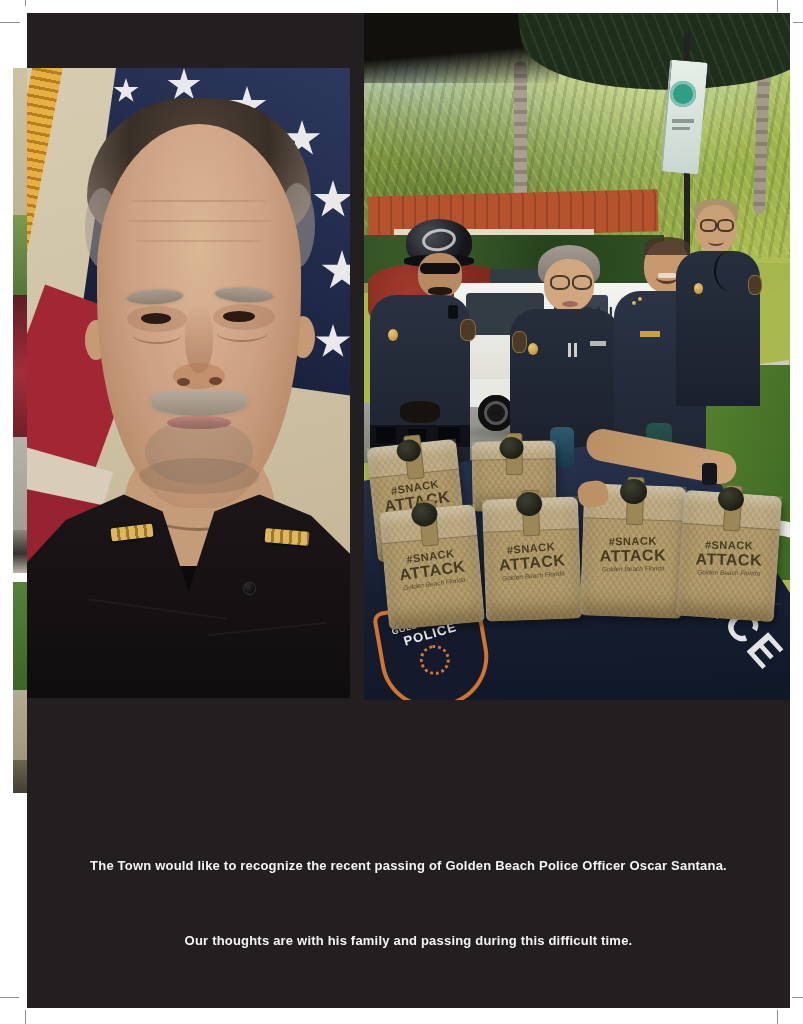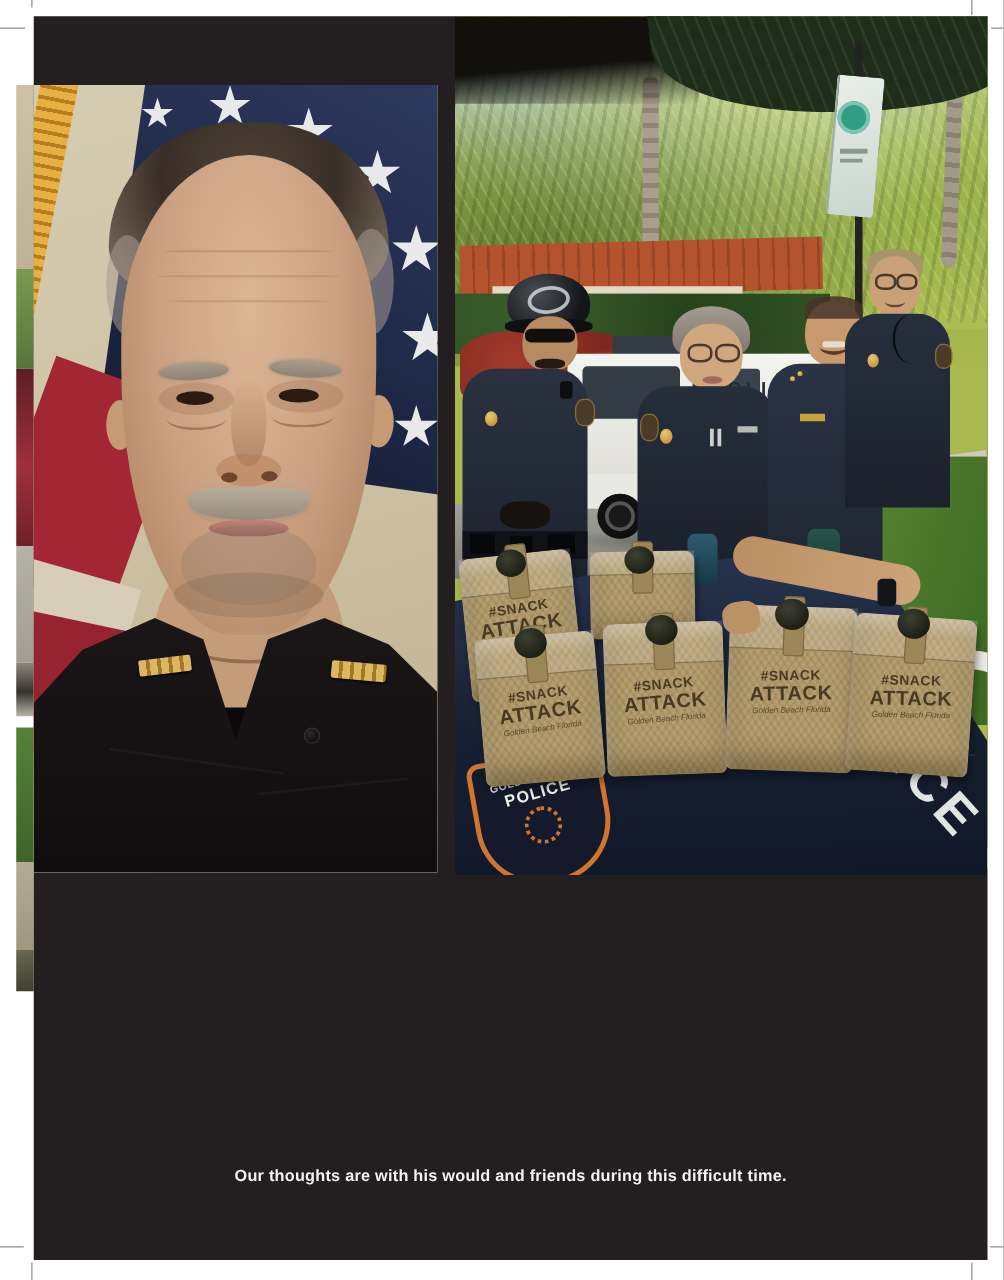--- a/index.html
+++ b/index.html
@@ -290,15 +290,16 @@
         <div class="bag-l2">ATTACK</div>
         <div class="bag-l3">Golden Beach Florida</div>
       </div>
     </div>
 
     <div class="abs" style="left:220px;top:442px;width:152px;height:32px;border-radius:16px;transform:rotate(11deg);transform-origin:right center;background:linear-gradient(90deg,#b98f63,#cda37a);"></div>
     <div class="abs" style="left:214px;top:468px;width:30px;height:26px;border-radius:40%;transform:rotate(-8deg);background:#bb9166;"></div>
     <div class="abs" style="left:338px;top:450px;width:15px;height:22px;border-radius:4px;background:#15151c;"></div>
   </div>
 
-  <p class="para" style="top:920px;margin:0;">Our thoughts are with his would and friends during this difficult time.</p>
+  <p class="para" style="top:845px;margin:0;">The Town would like to recognize the recent passing of Golden Beach Police Officer Oscar Santana.</p>
+  <p class="para" style="top:920px;margin:0;">Our thoughts are with his family and passing during this difficult time.</p>
 
 </div>
 
 </body></html>

